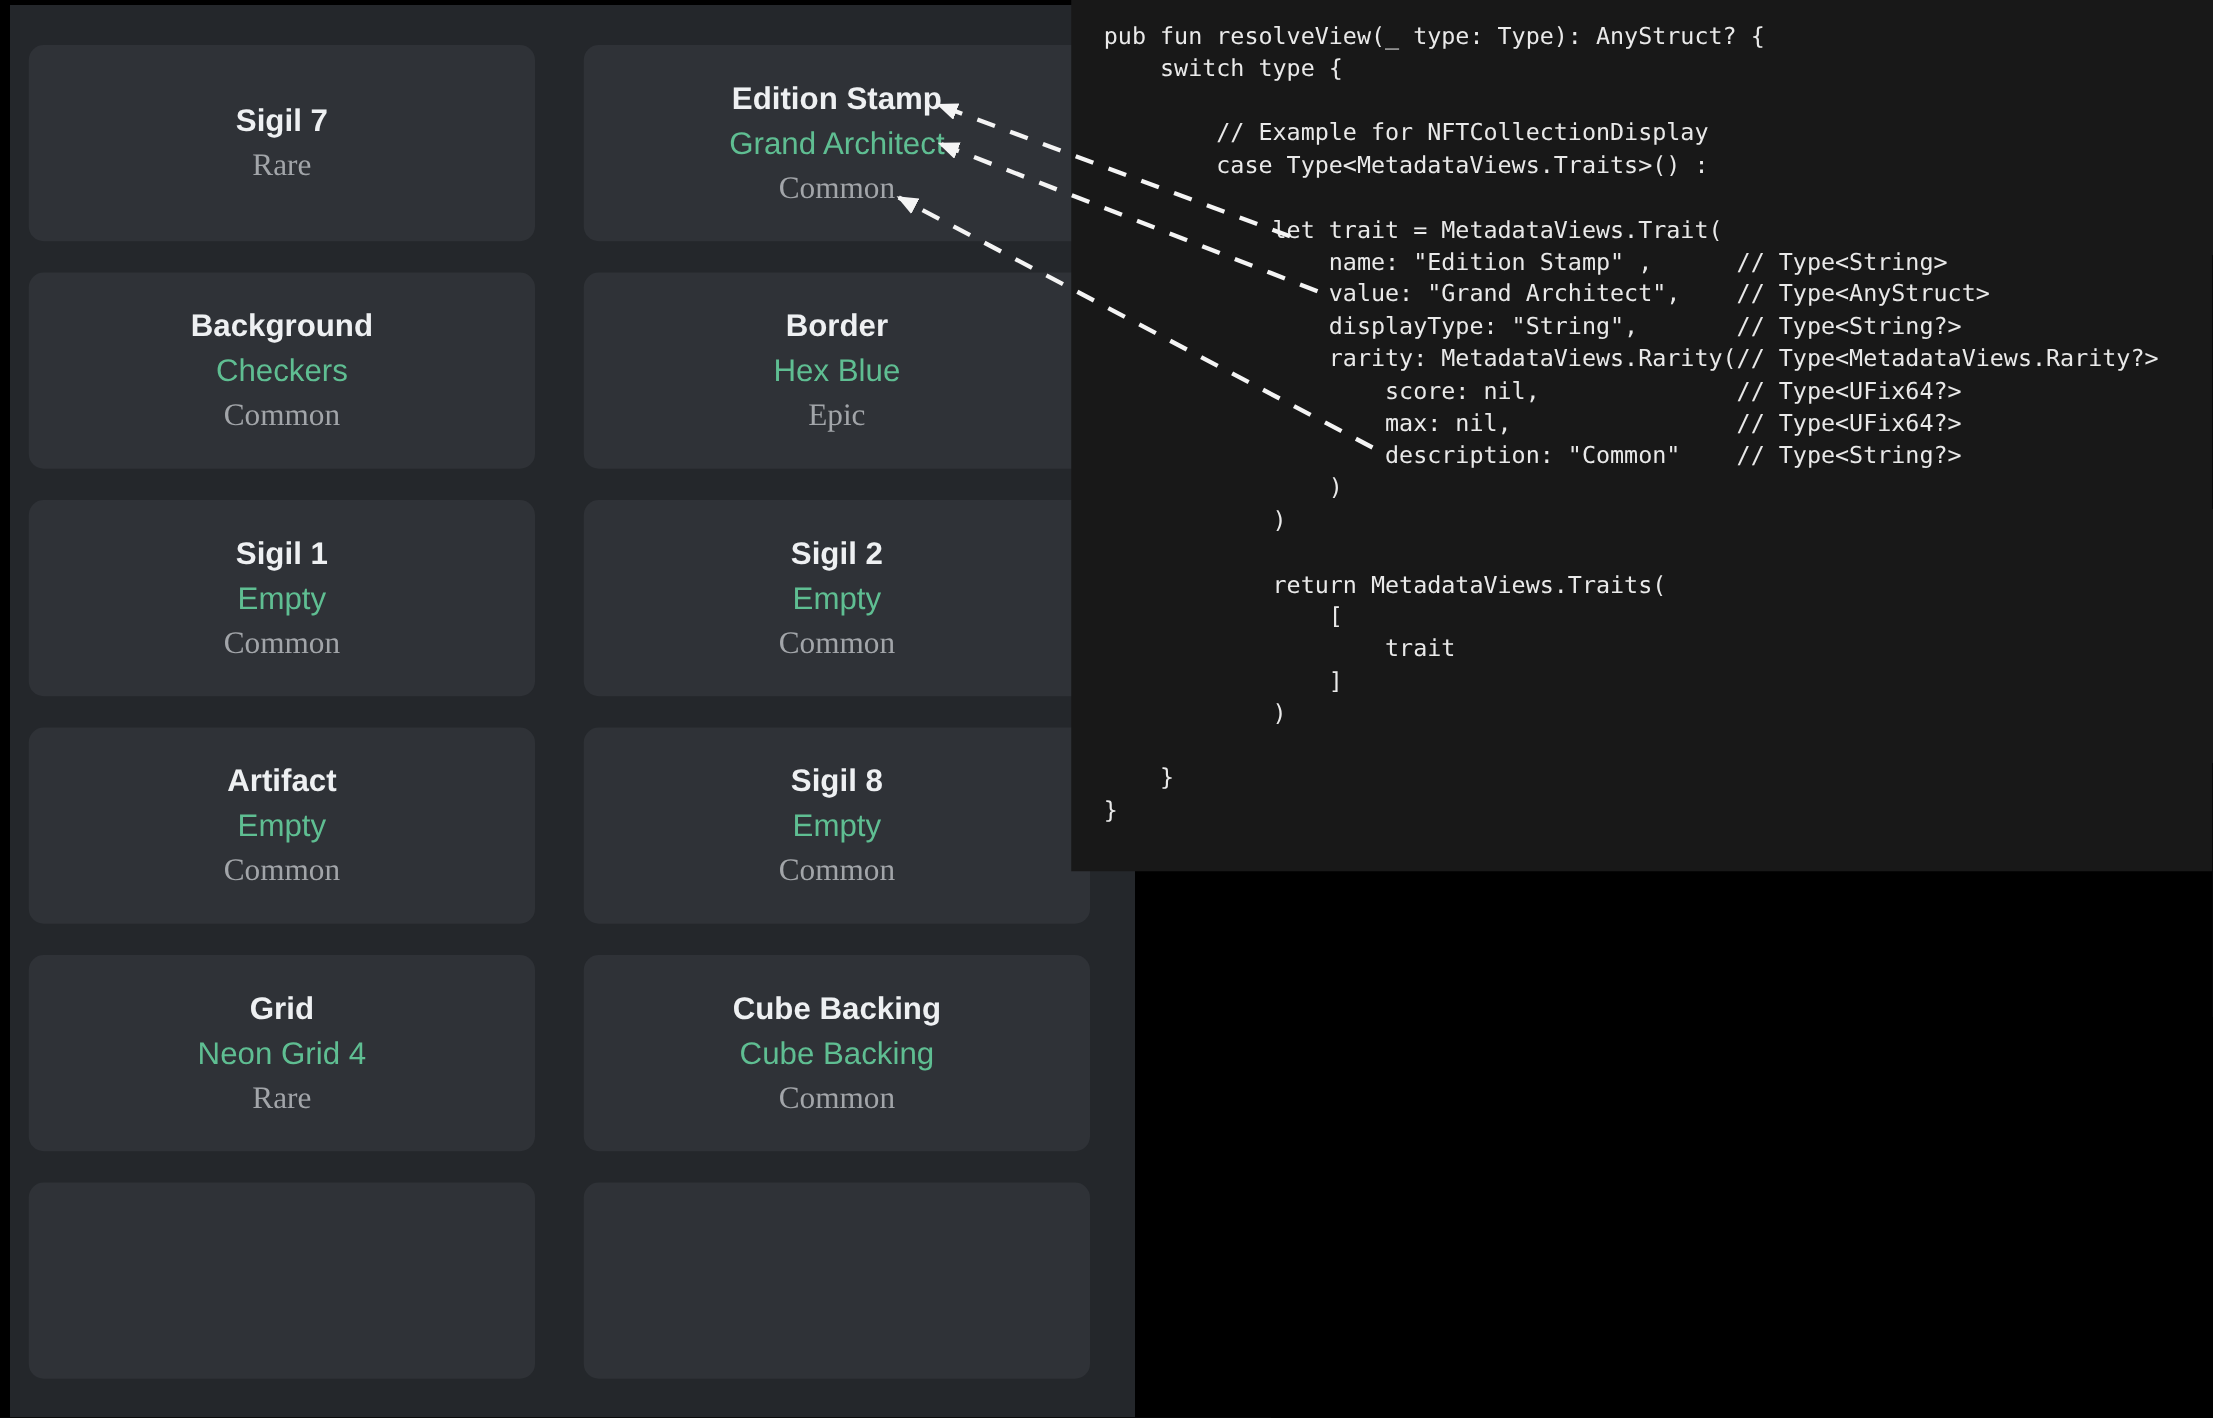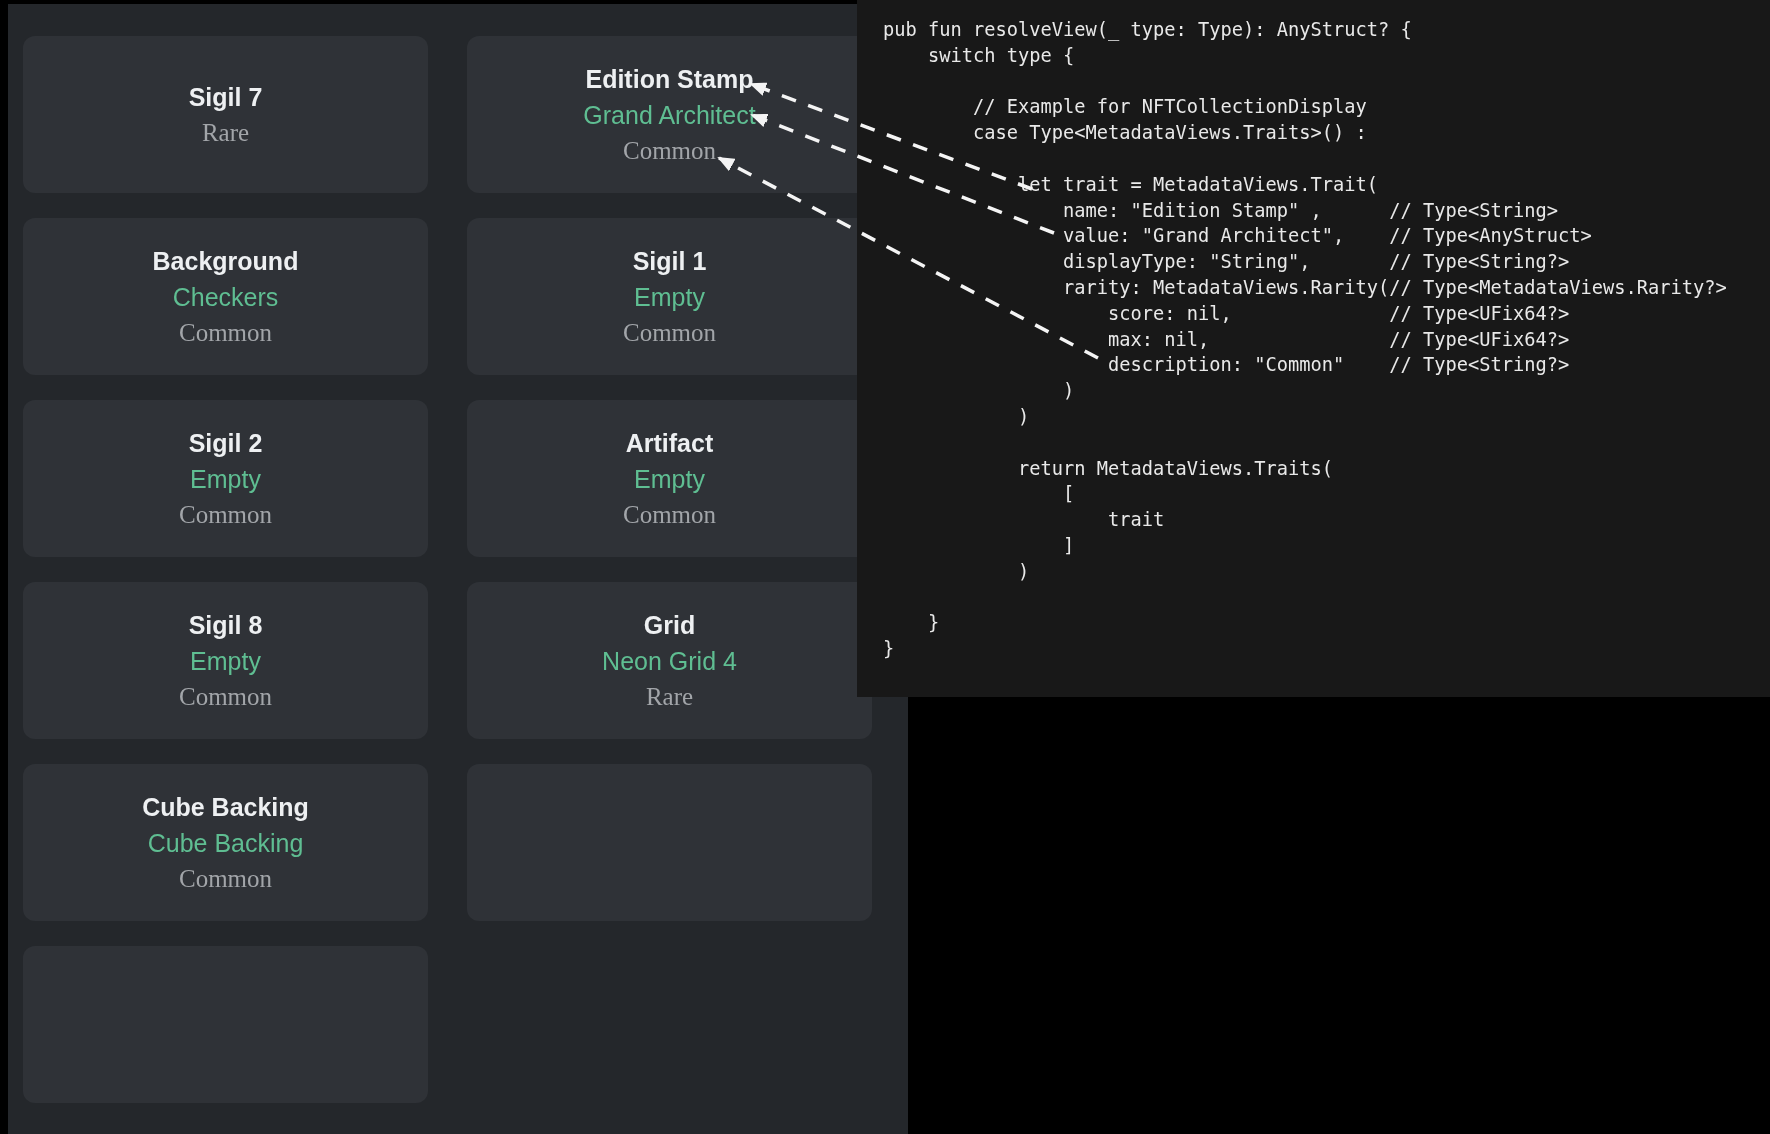--- a/index.html
+++ b/index.html
@@ -105,20 +105,25 @@
     <div class="card-value">Grand Architect</div>
     <div class="card-rarity">Common</div>
   </div>
 
   <div class="card">
     <div class="card-title">Background</div>
     <div class="card-value">Checkers</div>
     <div class="card-rarity">Common</div>
   </div>
 
+  <div class="card">
+    <div class="card-title">Border</div>
+    <div class="card-value">Hex Blue</div>
+    <div class="card-rarity">Epic</div>
+  </div>
 
 
   <div class="card">
     <div class="card-title">Sigil 1</div>
     <div class="card-value">Empty</div>
     <div class="card-rarity">Common</div>
   </div>
 
   <div class="card">
     <div class="card-title">Sigil 2</div>

